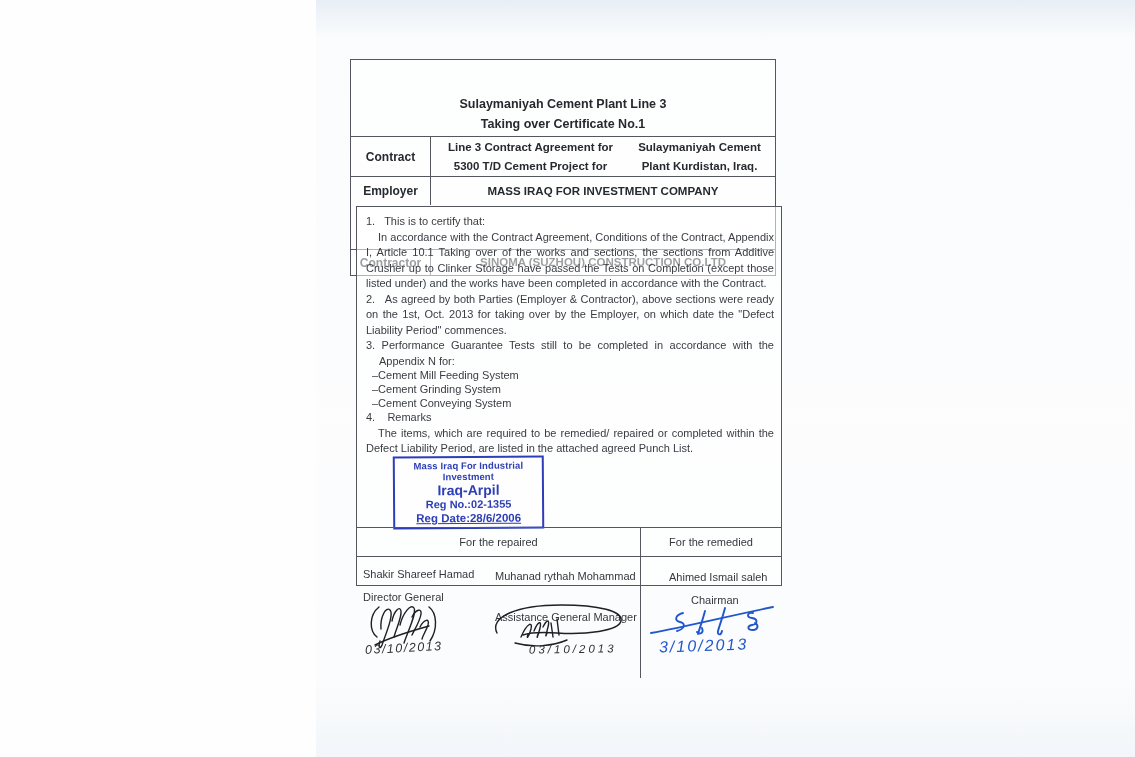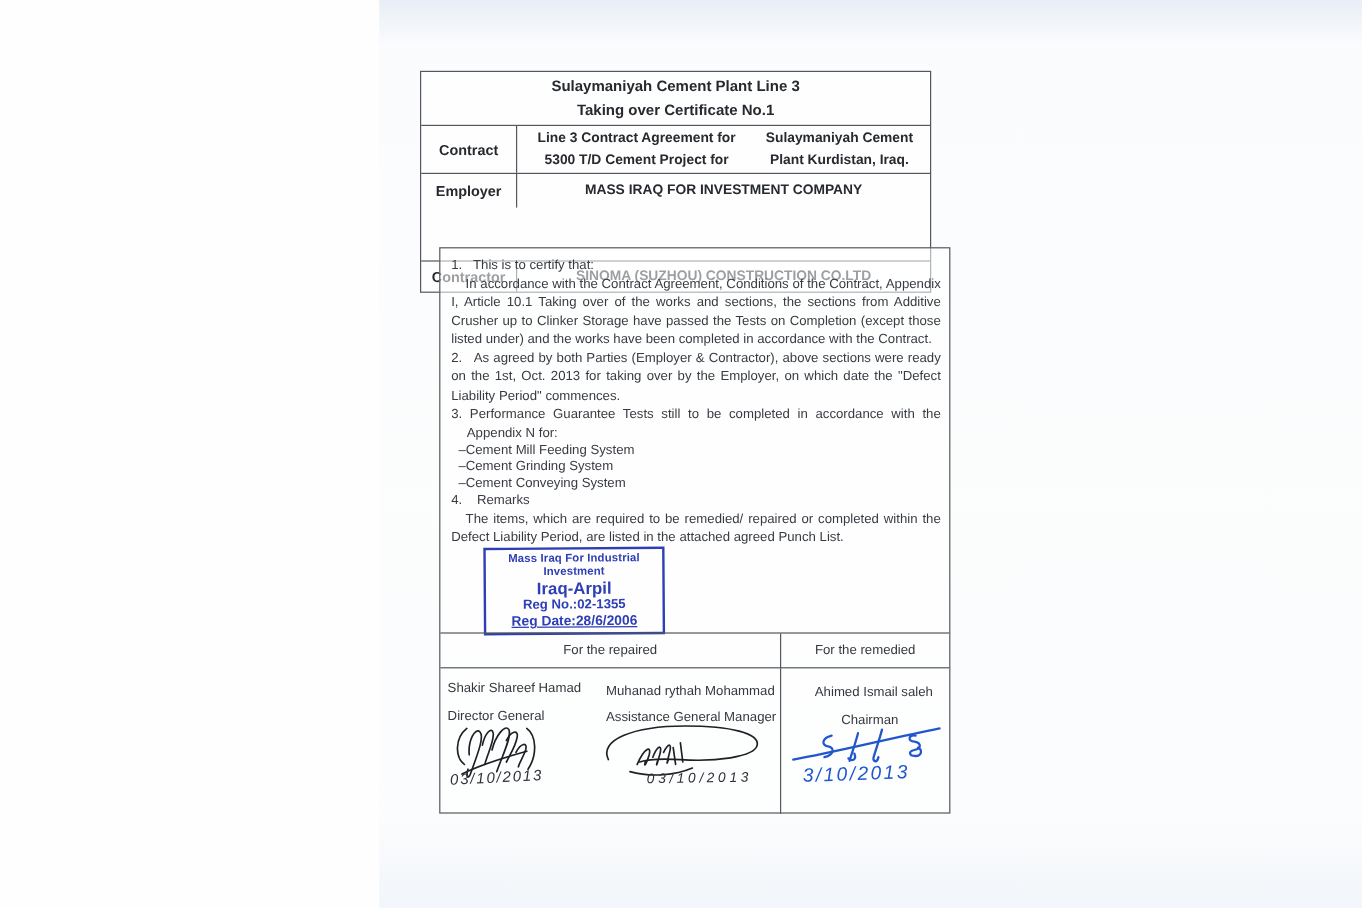--- a/index.html
+++ b/index.html
@@ -15,36 +15,36 @@
       rgba(224,233,243,0.40) 100%);
     pointer-events:none;
   }
   
   .header-table {
     position:absolute; left:350px; top:59px; width:426px;
     border:1px solid #54575d; box-sizing:border-box; background:rgba(255,255,255,0.65);
     color:#26292e;
   }
   .row { box-sizing:border-box; }
-  .title-row { height:44px; text-align:center; padding-top:2px; }
+  .title-row { height:44px; text-align:center; padding-top:2px;margin-top:32px; }
   .title-row div { font-weight:bold; font-size:12.5px; line-height:20px; }
   .kv { display:grid; grid-template-columns:80px 1fr; border-top:1px solid #54575d; }
   .kv .k {
     border-right:1px solid #54575d; display:flex; align-items:center; justify-content:center;
     font-weight:bold; font-size:12px;text-align:right;
   }
   .kv .v {
     display:flex; align-items:center; justify-content:center;
     text-align:center; font-weight:bold; font-size:11.5px; line-height:19px; padding:0 3px;
   }
   .r-contract { height:40px; } .r-emp { height:29px; } .r-con { height:26px;margin-top:44px; }
 
   
   .body-box {
-    position:absolute; left:366px; top:206px; width:426px; height:472px;
+    position:absolute; left:356px; top:206px; width:426px; height:380px;
     border:1px solid #54575d; box-sizing:border-box; background:rgba(255,255,255,0.55);
   }
   .paras { position:absolute; left:9px; top:7px; width:408px; font-size:11px; color:#383c42; }
   .paras p { margin:0; }
   .h   { line-height:15.5px; }
   .j   { text-align:justify; line-height:15.5px; white-space:pre-wrap; }
   .ind { text-indent:12px; }
   .hang{ padding-left:13px; text-indent:-13px; }
   .li  { line-height:13.8px; padding-left:6px; }
 
@@ -151,21 +151,21 @@
           <path class="ink-black" d="M35 24 C38 12 46 2 49 7 C52 12 43 30 39 42"></path>
           <path class="ink-black" d="M47 16 C51 8 57 7 56 13 C55 20 50 28 47 34"></path>
           <path class="ink-black" d="M55 26 C59 18 65 17 63 24 C61 30 58 34 57 38"></path>
           <path class="ink-black" d="M64 6 C72 12 73 28 65 40"></path>
           <path class="ink-black" d="M10 44 C26 36 46 30 64 25"></path>
         </svg>
         <div class="s-date d-a" style="left:8px; top:84px;">03/10/2013</div>
 
         <div class="signer" style="left:138px; top:13px;">
           <div class="s-name">Muhanad rythah Mohammad</div>
-          <div class="s-role" style="margin-top:10px;">Assistance General Manager</div>
+          <div class="s-role" style="margin-top:29px;">Assistance General Manager</div>
         </div>
         <svg class="s-sig" style="left:124px; top:46px;" width="150" height="46" viewBox="0 0 150 46">
           <path class="ink-black" d="M16 30 C8 14 36 2 80 2 C118 2 142 8 140 18 C138 28 104 32 76 30 C60 29 48 30 42 32"></path>
           <path class="ink-black" d="M40 34 C46 20 52 18 50 26 C48 33 45 38 47 31"></path>
           <path class="ink-black" d="M53 28 C57 18 61 17 59 25 C57 33 55 38 57 31"></path>
           <path class="ink-black" d="M62 24 C66 16 69 16 67 24 C65 32 64 36 66 30"></path>
           <path class="ink-black" d="M70 20 L72 34 M76 16 L78 32"></path>
           <path class="ink-black" d="M34 40 C52 45 72 43 86 37"></path>
         </svg>
         <div class="s-date d-b" style="left:172px; top:86px;">03/10/2013</div>

